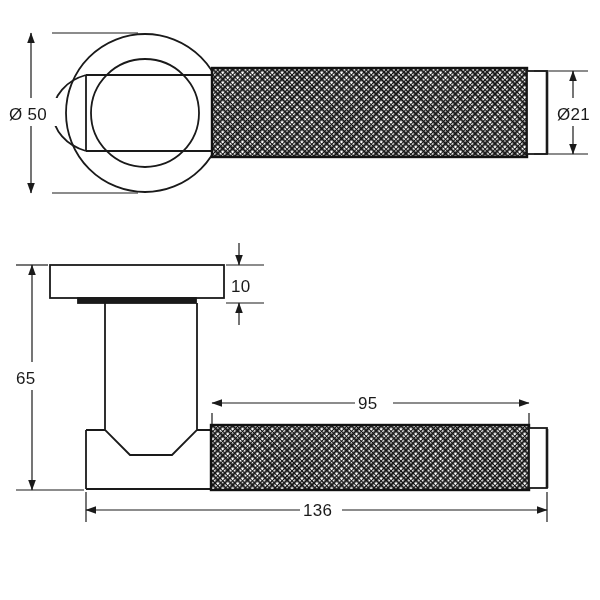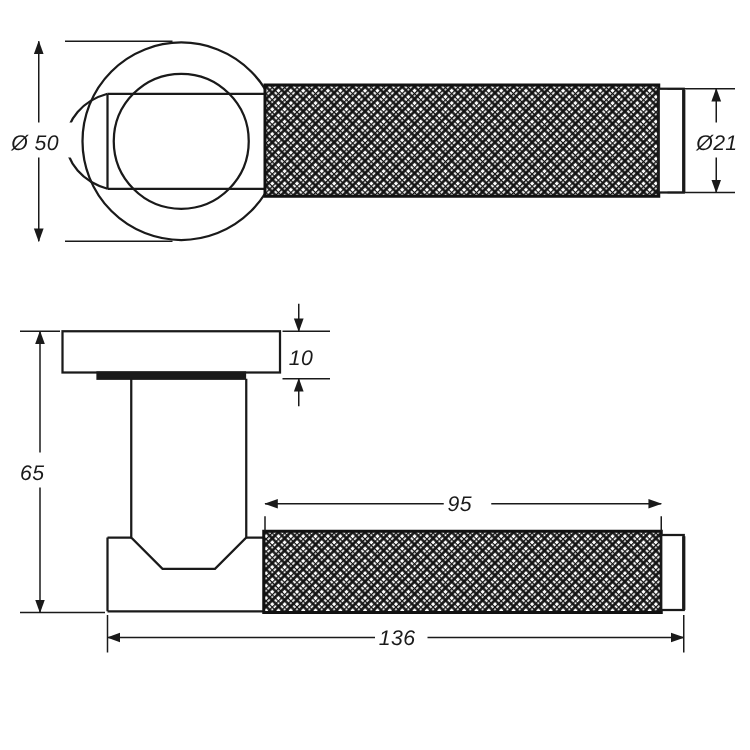--- a/index.html
+++ b/index.html
@@ -11,21 +11,20 @@
     width: 600px;
     height: 600px;
     font-family: "Liberation Sans", sans-serif;
     overflow: hidden;
   }
   #drawing-root {
     position: relative;
     width: 600px;
     height: 546px;
     background: #84cc16;
-    font-style: italic;
   }
   svg.cad {
     display: block;
     width: 600px;
     height: 600px;
   }
   text.dim {
     font-family: "Liberation Sans", sans-serif;
     font-size: 17px;
     fill: #1a1a1a;

